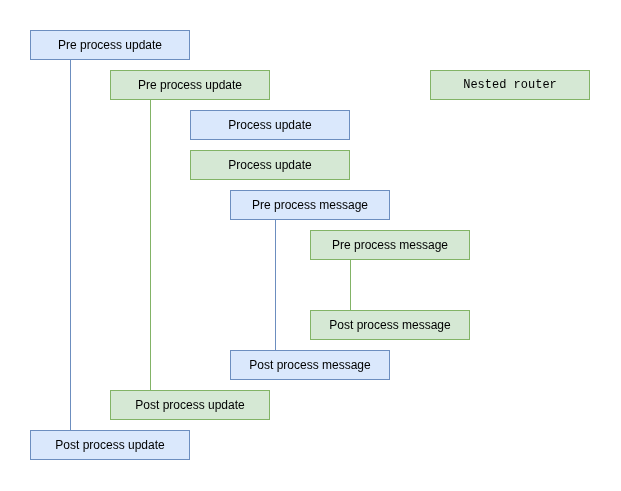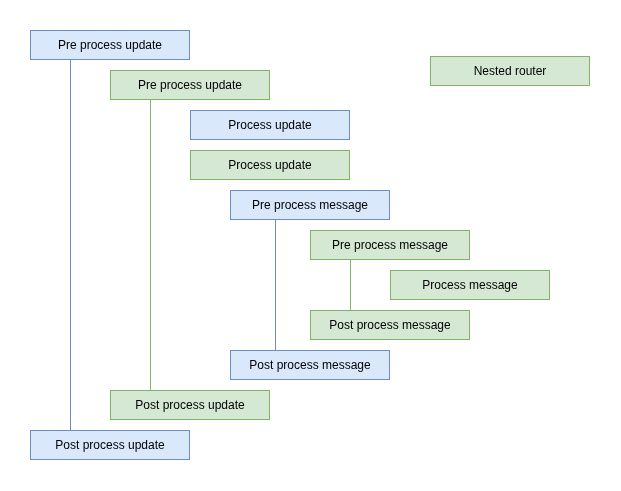--- a/index.html
+++ b/index.html
@@ -74,27 +74,26 @@
   <div class="node nested" style="left:110px; top:70px; width:160px; height:30px;">Pre process update</div>
 
   <div class="node dispatcher" style="left:190px; top:110px; width:160px; height:30px;">Process update</div>
 
   <div class="node nested" style="left:190px; top:150px; width:160px; height:30px;">Process update</div>
 
   <div class="node dispatcher" style="left:230px; top:190px; width:160px; height:30px;">Pre process message</div>
 
   <div class="node nested" style="left:310px; top:230px; width:160px; height:30px;">Pre process message</div>
 
-  <div class="node nested" style="left:390px; top:270px; width:160px; height:30px;">Process message</div>
 
   <div class="node nested" style="left:310px; top:310px; width:160px; height:30px;">Post process message</div>
 
   <div class="node dispatcher" style="left:230px; top:350px; width:160px; height:30px;">Post process message</div>
 
   <div class="node nested" style="left:110px; top:390px; width:160px; height:30px;">Post process update</div>
 
   <div class="node dispatcher" style="left:30px; top:430px; width:160px; height:30px;">Post process update</div>
 
   <div class="legend-group" style="left:0; top:0; width:621px; height:491px; pointer-events:none;">
-    <div class="node nested" style="left:430px; top:56px; width:160px; height:30px; pointer-events:auto;">Nested router</div>
+    <div class="node nested" style="left:430px; top:70px; width:160px; height:30px; pointer-events:auto;font-family:Liberation Mono, monospace;">Nested router</div>
   </div>
 
 </div>
 
 </body></html>

